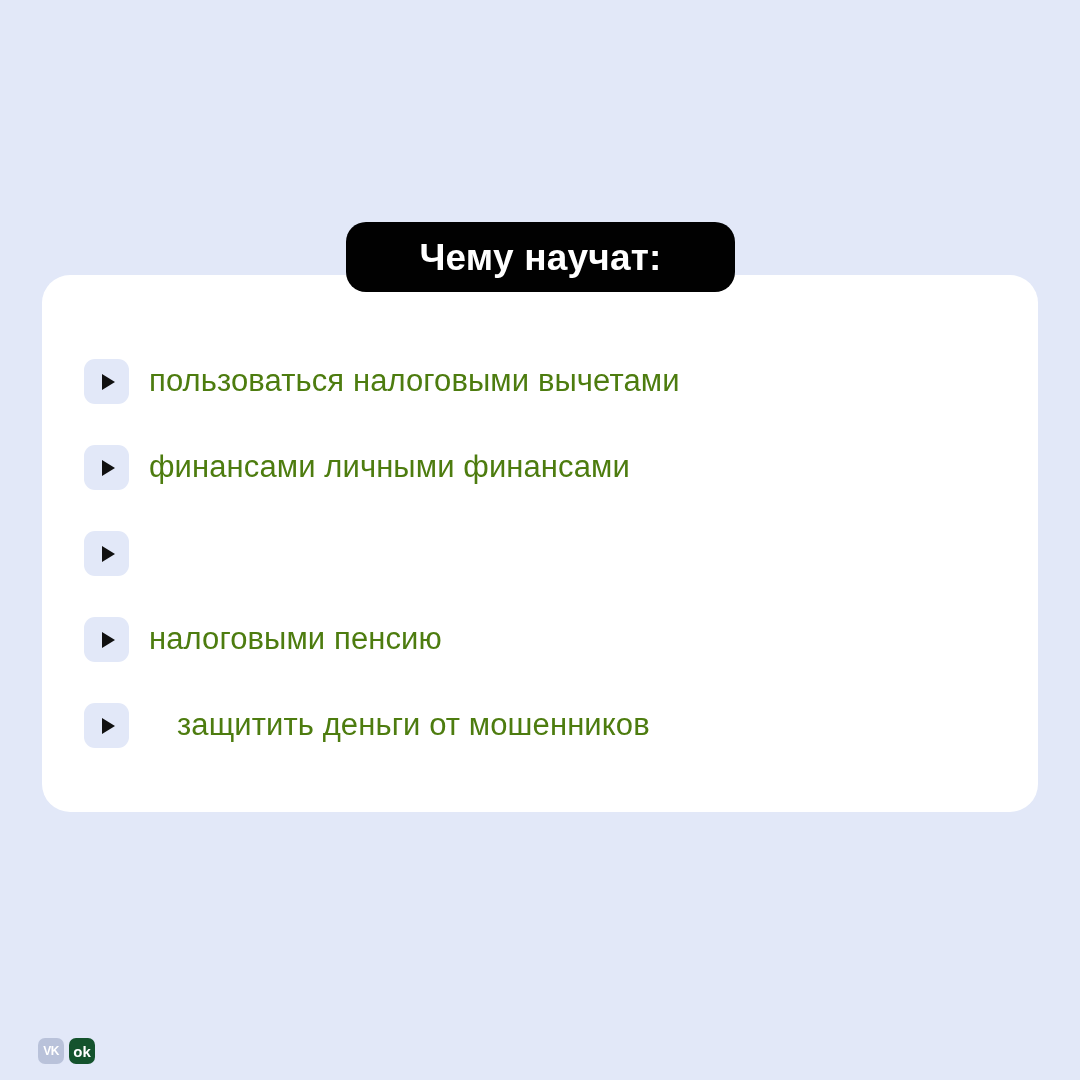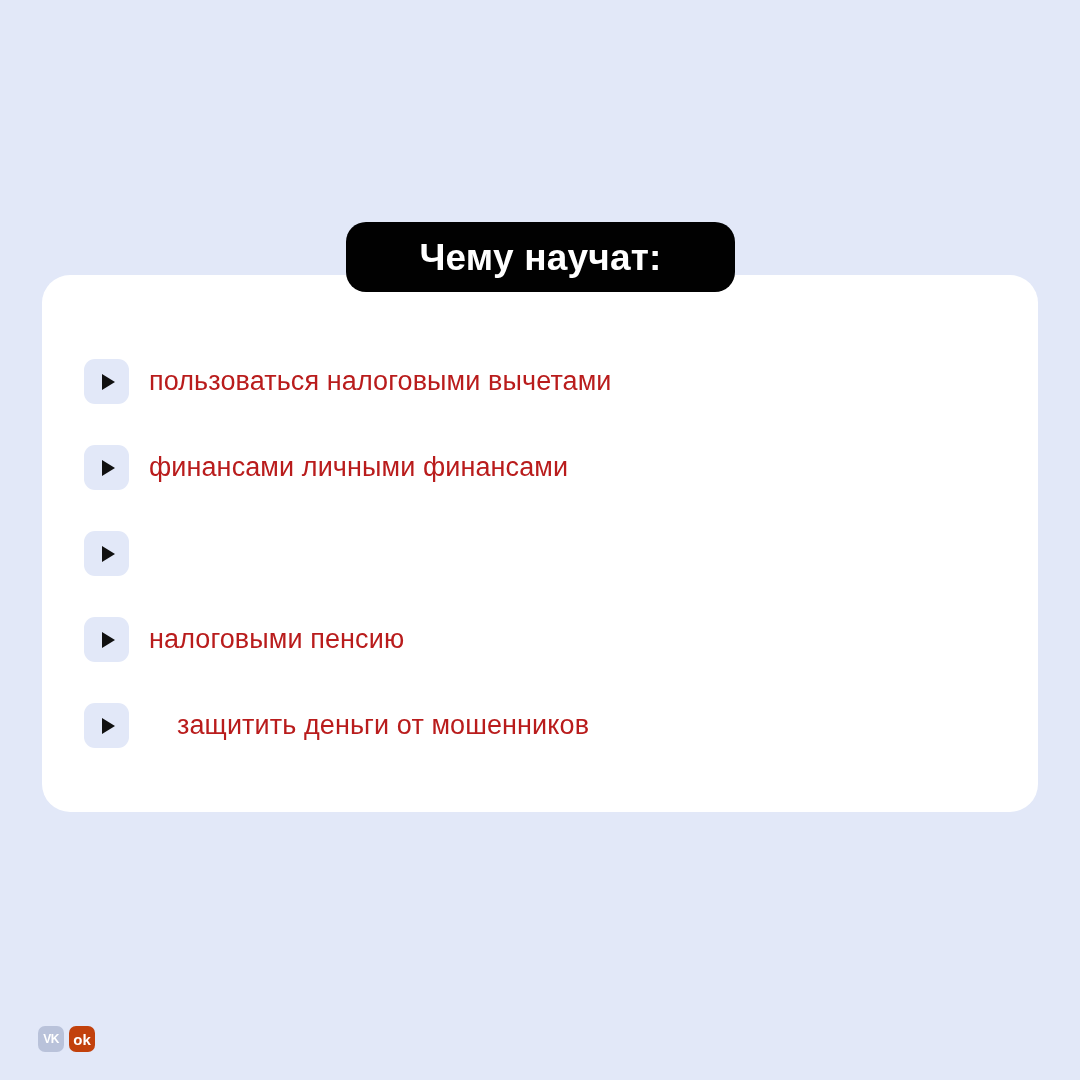--- a/index.html
+++ b/index.html
@@ -86,32 +86,32 @@
   }
   .bullet .tri {
     width: 0;
     height: 0;
     border-top: 8px solid transparent;
     border-bottom: 8px solid transparent;
     border-left: 13px solid #111111;
     margin-left: 3px;
   }
   .item-text {
-    font-size: 27px;
-    color: #b91c1c;
+    font-size: 31px;
+    color: #4d7c0f;
     letter-spacing: 0.1px;
     line-height: 1.1;
     white-space: nowrap;
   }
 
   
   .footer {
     position: absolute;
     left: 38px;
-    bottom: 28px;
+    bottom: 16px;
     display: flex;
     align-items: flex-start;
   }
   .footer-icons {
     display: flex;
     align-items: center;
     margin-right: 12px;
   }
   .ic {
     width: 26px;
@@ -125,21 +125,21 @@
     font-weight: bold;
     box-sizing: border-box;
   }
   .ic-vk {
     background: #b9c2da;
     margin-right: 5px;
     font-size: 12px;
     letter-spacing: -0.5px;
   }
   .ic-ok {
-    background: #c2410c;
+    background: #14532d;
     font-size: 15px;
   }
   .footer-text {
     font-size: 20px;
     color: #99a4c0;
     letter-spacing: 0.1px;
     white-space: nowrap;
   }
 </style>
 </head>

